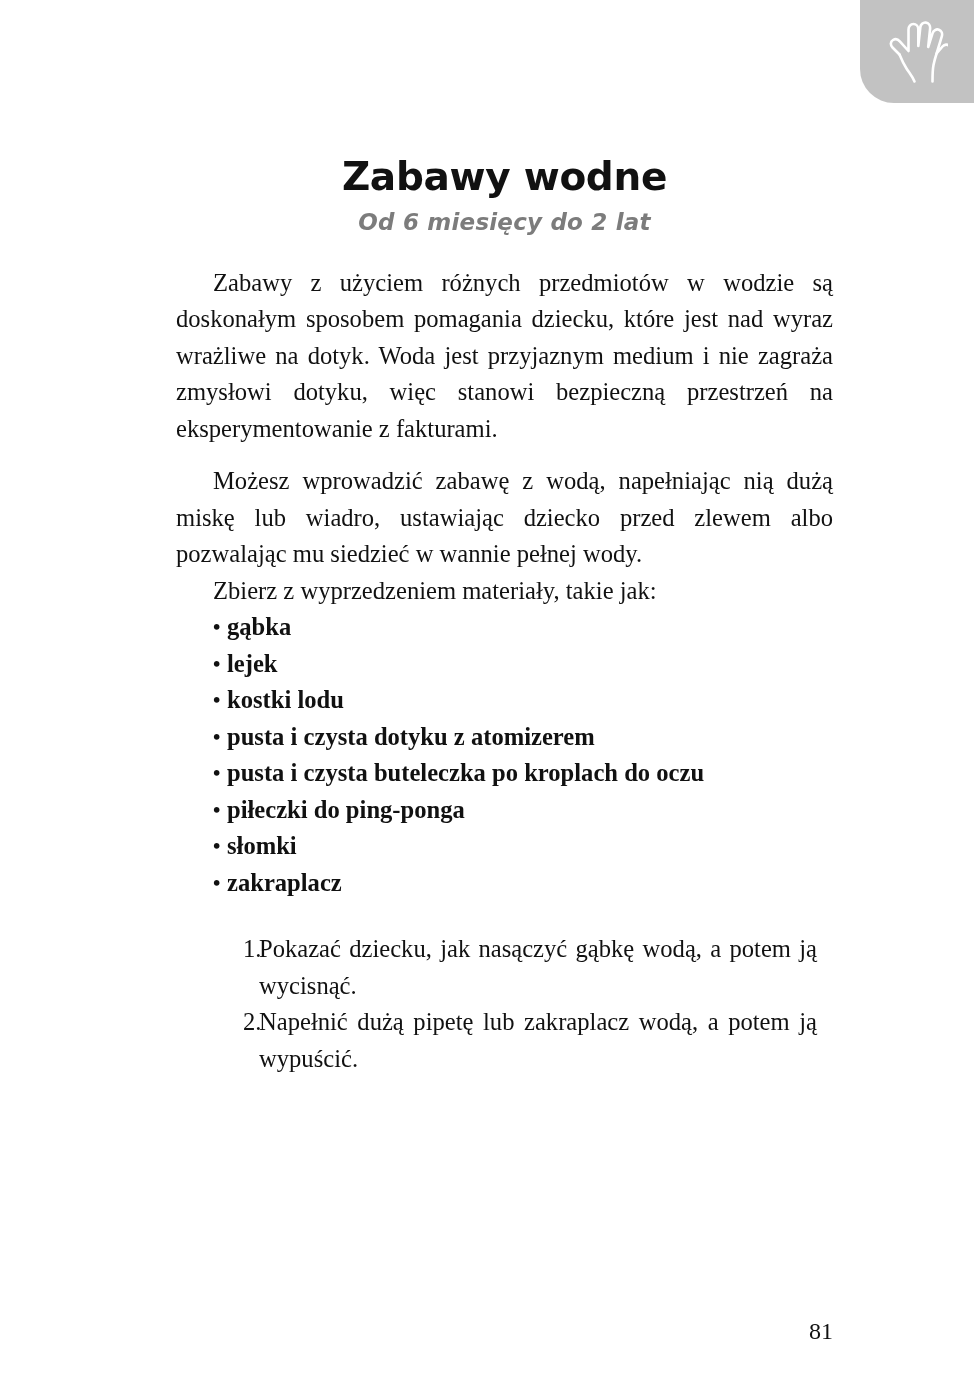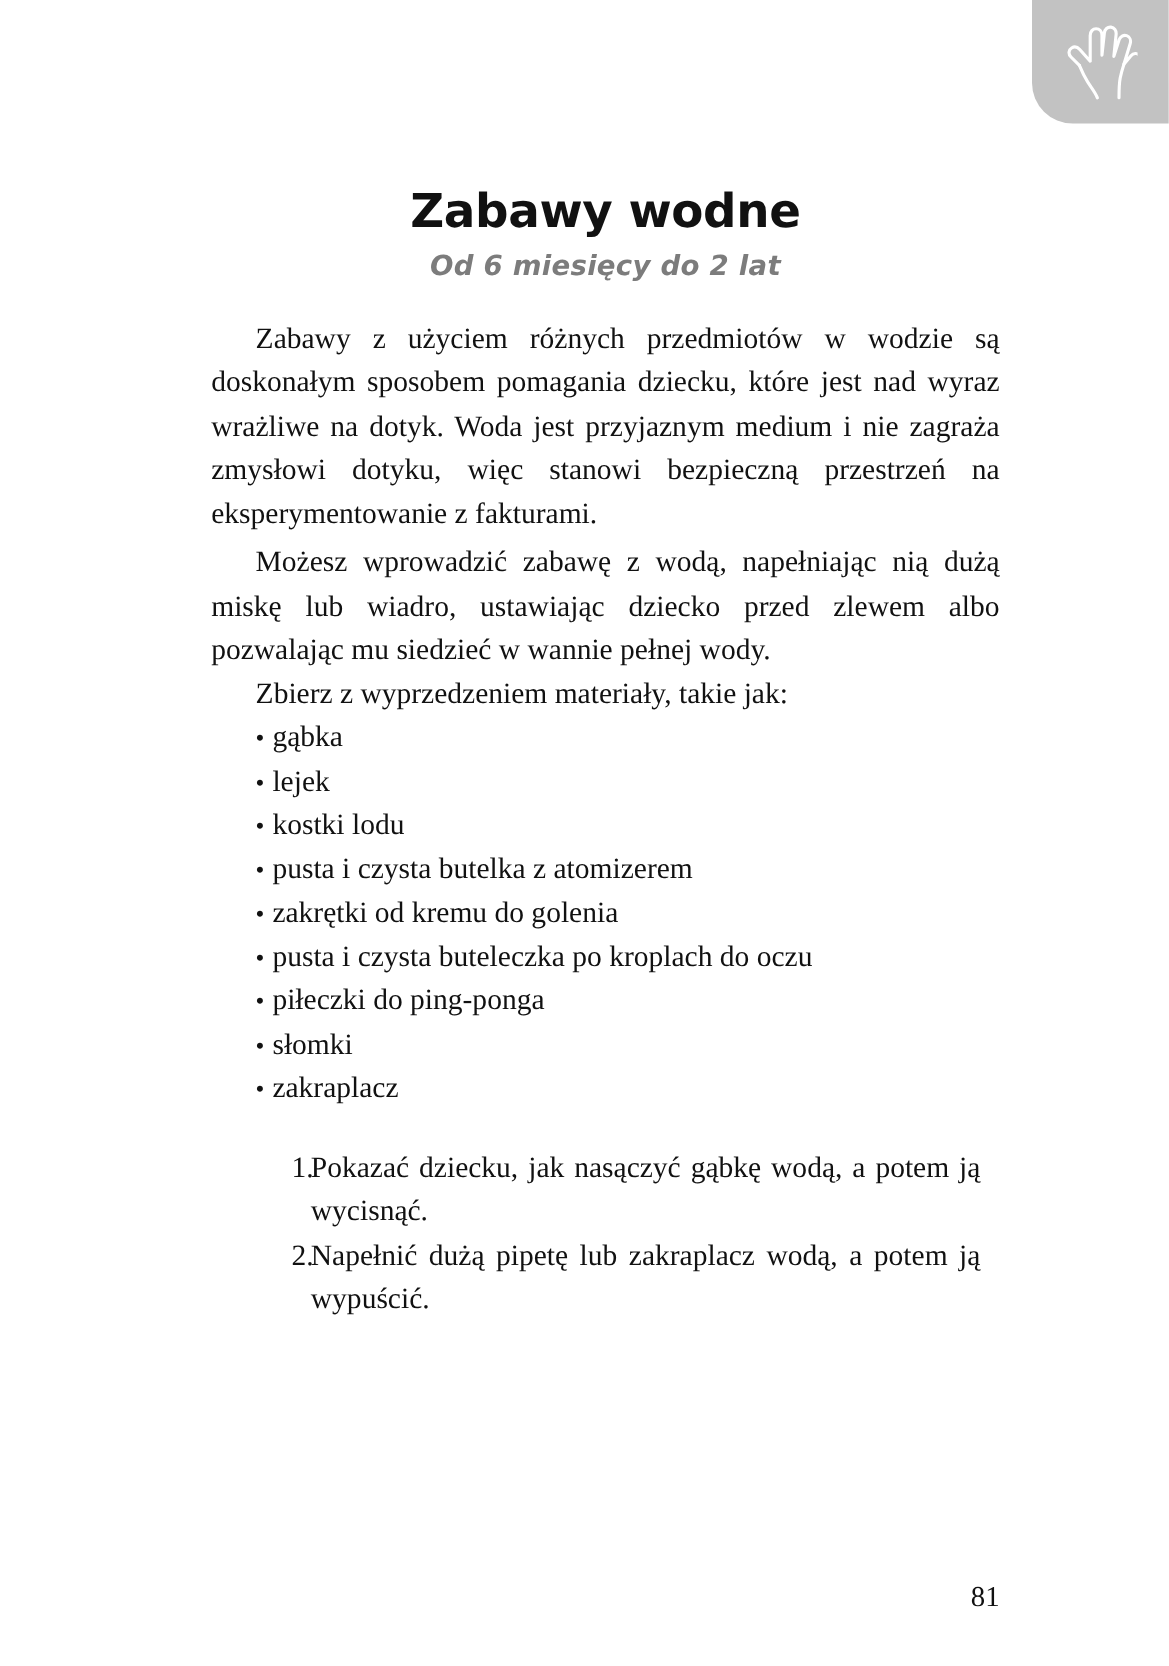--- a/index.html
+++ b/index.html
@@ -75,35 +75,36 @@
 
   p.para {
     margin: 0;
     font-size: 24.6px;
     line-height: 36.5px;
     text-align: justify;
     text-indent: 37px;
     hyphens: manual;
   }
   p.para + p.para {
-    margin-top: 4px;
+    margin-top: 16px;
   }
 
   p.lead-in {
     margin: 0;
     font-size: 24.6px;
     line-height: 36.5px;
     text-align: left;
     text-indent: 37px;
   }
 
   ul.materials {
     list-style: none;
     margin: 0;
     padding: 0;
+    font-weight: bold;
   }
   ul.materials li {
     font-size: 24.6px;
     line-height: 36.5px;
     padding-left: 51px;
     position: relative;
     text-align: left;
   }
   ul.materials li::before {
     content: "\2022";
@@ -172,22 +173,21 @@
 
     <p class="para">Zabawy z użyciem różnych przedmiotów w wodzie są doskonałym sposobem pomagania dziecku, które jest nad wyraz wrażliwe na dotyk. Woda jest przyjaznym medium i nie zagraża zmysłowi dotyku, więc stanowi bezpieczną przestrzeń na eksperymentowanie z fakturami.</p>
     <p class="para">Możesz wprowadzić zabawę z wodą, napełniając nią dużą miskę lub wiadro, ustawiając dziecko przed zlewem albo pozwalając mu siedzieć w wannie pełnej wody.</p>
 
     <p class="lead-in">Zbierz z wyprzedzeniem materiały, takie jak:</p>
 
     <ul class="materials">
       <li>gąbka</li>
       <li>lejek</li>
       <li>kostki lodu</li>
-      <li>pusta i czysta butelka z atomizerem</li>
-      <li>zakrętki od kremu do golenia</li>
+      <li>pusta i czysta dotyku z atomizerem</li>
       <li>pusta i czysta buteleczka po kroplach do oczu</li>
       <li>piłeczki do ping-ponga</li>
       <li>słomki</li>
       <li>zakraplacz</li>
     </ul>
 
     <div class="spacer-sm"></div>
 
 
     <ol class="steps">

